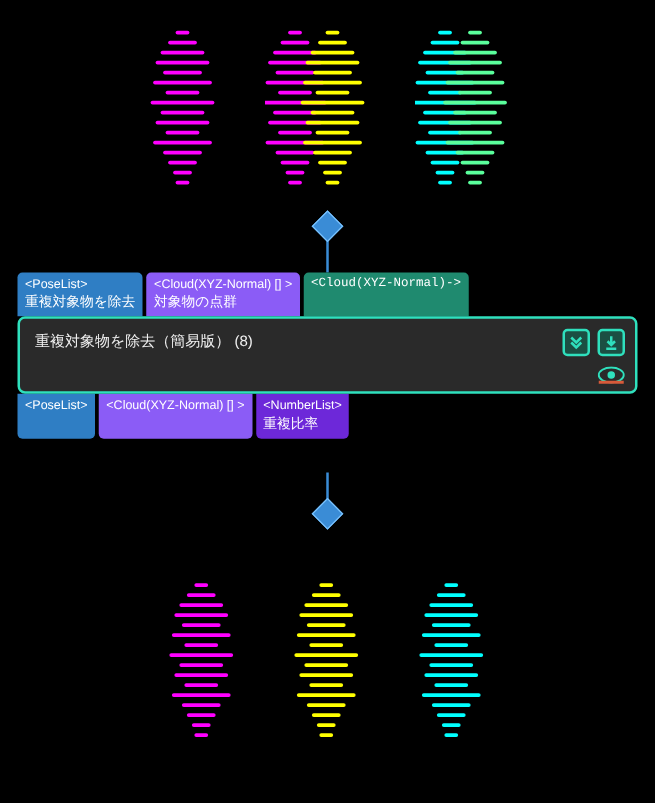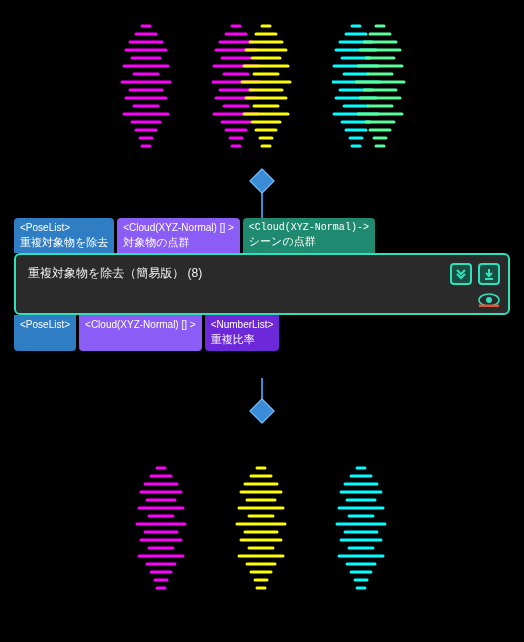--- a/index.html
+++ b/index.html
@@ -226,21 +226,20 @@
     <div class="port port-blue">
       <span class="type">&lt;PoseList&gt;</span>
       <span class="label">重複対象物を除去</span>
     </div>
     <div class="port port-olive">
       <span class="type">&lt;Cloud(XYZ-Normal) [] &gt;</span>
       <span class="label">対象物の点群</span>
     </div>
     <div class="port port-teal">
       <span class="type">&lt;Cloud(XYZ-Normal)-&gt;</span>
-      <span class="label">シーンの点群</span>
     </div>
   </div>
 
   <div class="node-body">
     <div class="node-title">重複対象物を除去（簡易版）  (8)</div>
     <div class="node-actions">
       <div class="act-btn">
         <svg width="12" height="12" viewBox="0 0 12 12">
             <path d="M2 2 L6 6 L10 2 M2 6 L6 10 L10 6" stroke="#2fe0bd" stroke-width="2" fill="none"></path>
           </svg>

